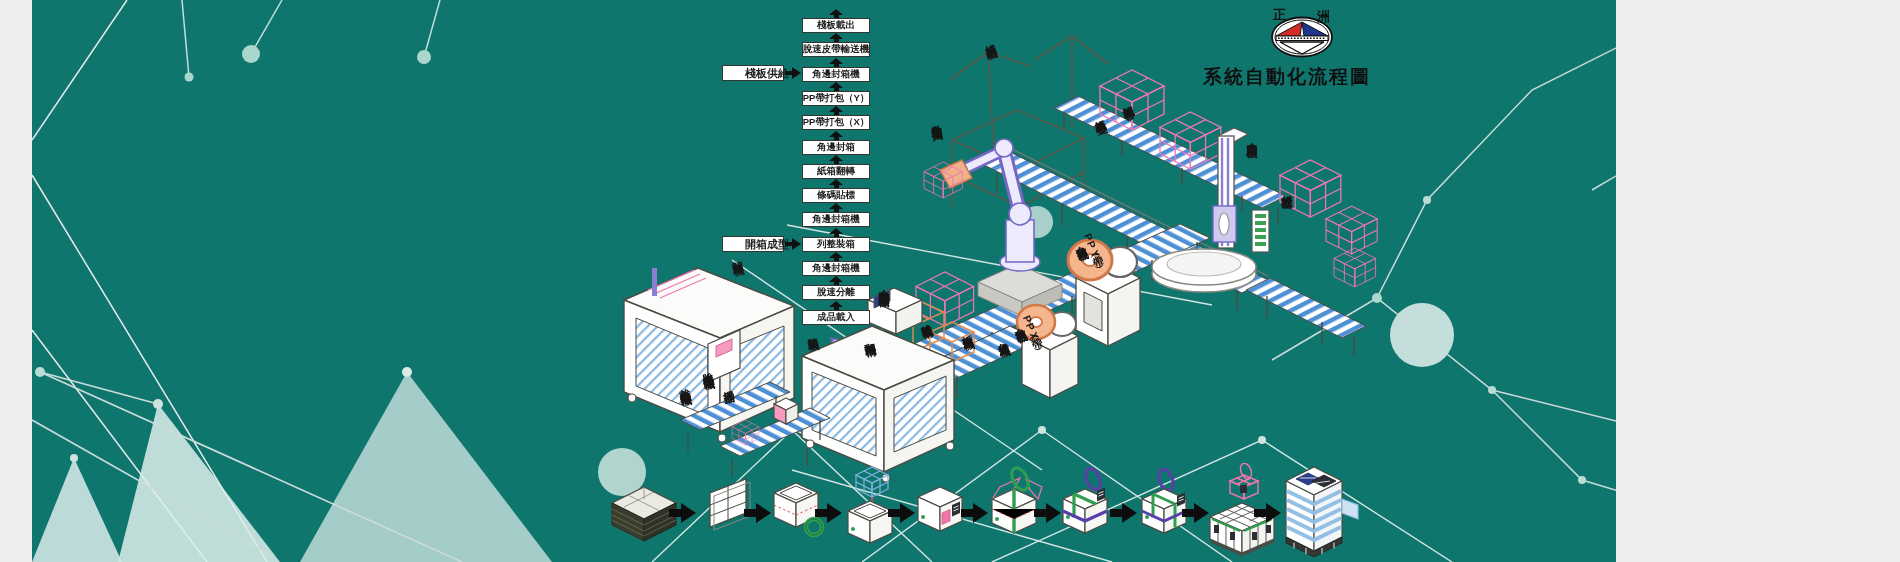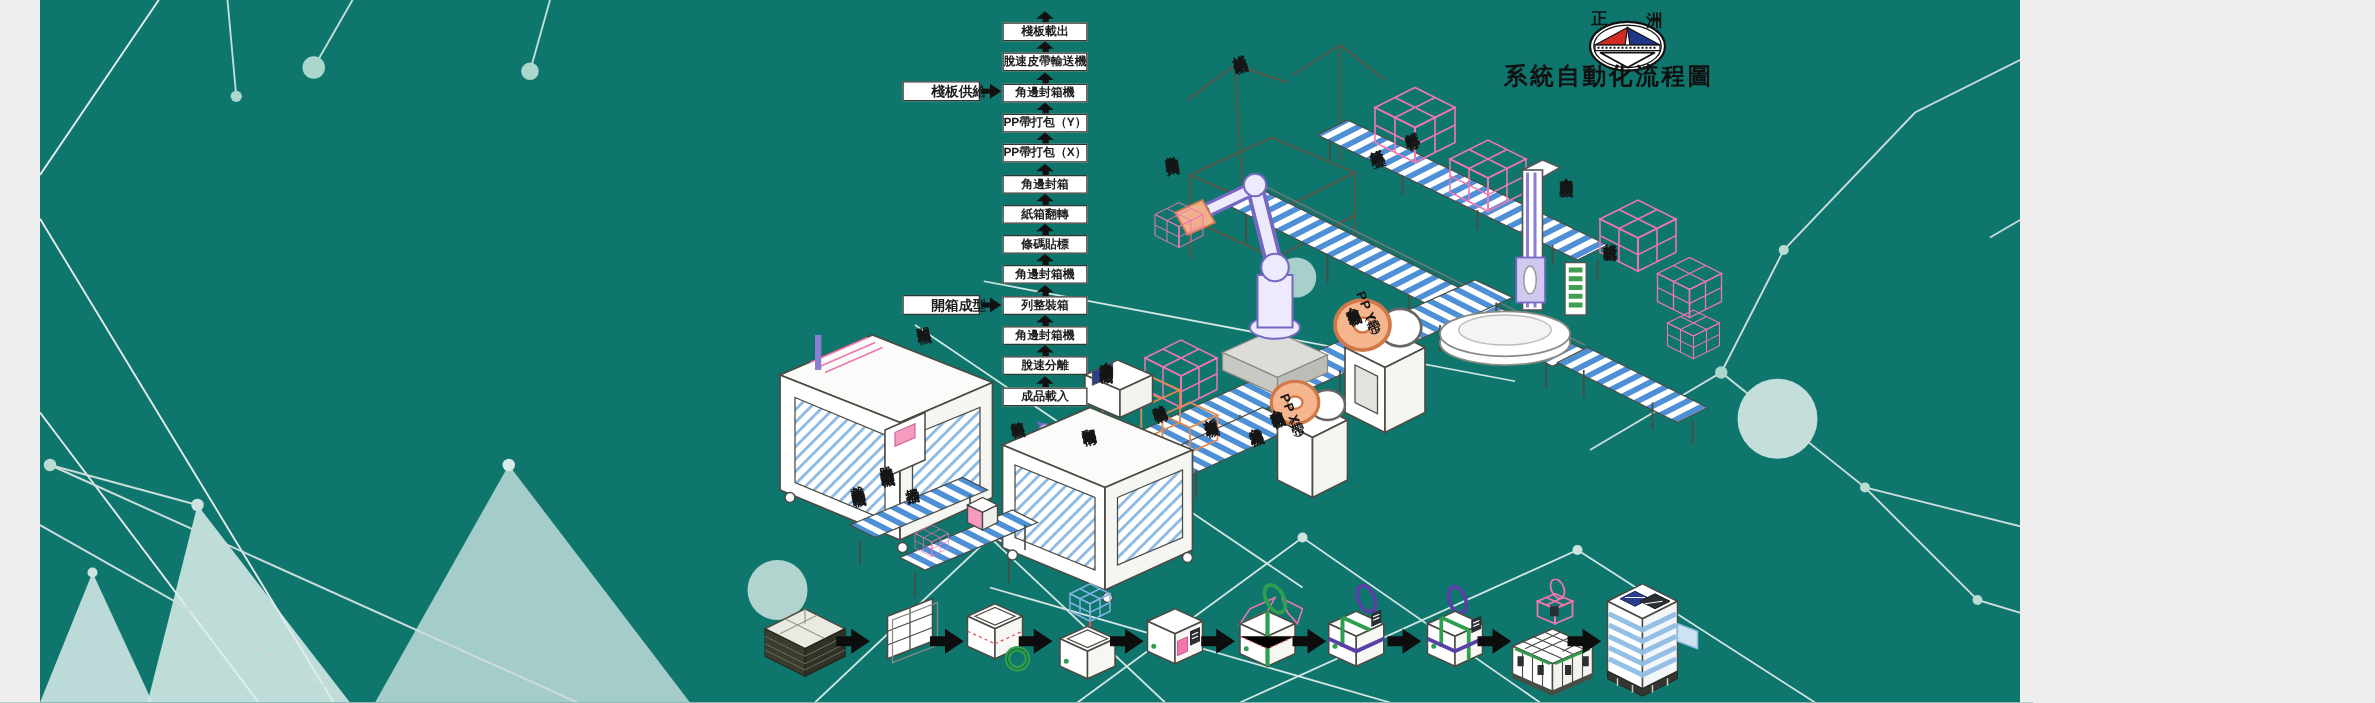--- a/index.html
+++ b/index.html
@@ -30,21 +30,21 @@
   
   .mlabel{position:absolute;writing-mode:vertical-rl;font-size:11px;font-weight:600;letter-spacing:1px;
           color:#161616;line-height:12px;transform-origin:top center;white-space:nowrap;z-index:3;}
   .mlabel span{display:block;}
 
   
   .logo{position:absolute;left:1215px;top:4px;width:110px;height:58px;z-index:3;}
   .logo .char{position:absolute;font-size:13px;font-weight:700;color:#111;}
   .logo .char.l{left:26px;top:2px;}
   .logo .char.r{left:70px;top:4px;}
-  .title{position:absolute;left:1171px;top:48px;width:180px;font-size:19px;font-weight:800;
+  .title{position:absolute;left:1171px;top:64px;width:180px;font-size:19px;font-weight:800;
          letter-spacing:2px;color:#101010;white-space:nowrap;z-index:3;}
 
   
   .stages{position:absolute;left:560px;top:463px;width:780px;height:99px;z-index:3;}
   .stage{position:absolute;}
   .h-arrow{position:absolute;width:27px;height:20px;}
   .h-arrow .stem{position:absolute;left:0;top:6px;width:13px;height:8px;background:#0d0d0d;}
   .h-arrow .tri{position:absolute;left:12px;top:0;width:0;height:0;
          border-top:10px solid transparent;border-bottom:10px solid transparent;border-left:15px solid #0d0d0d;}
 </style>

